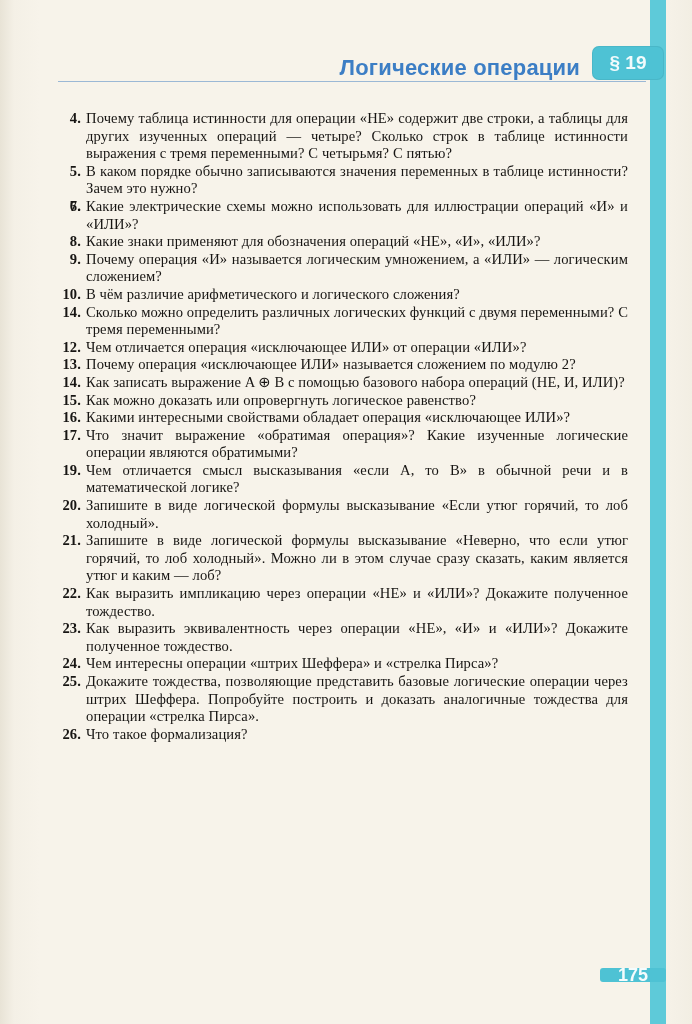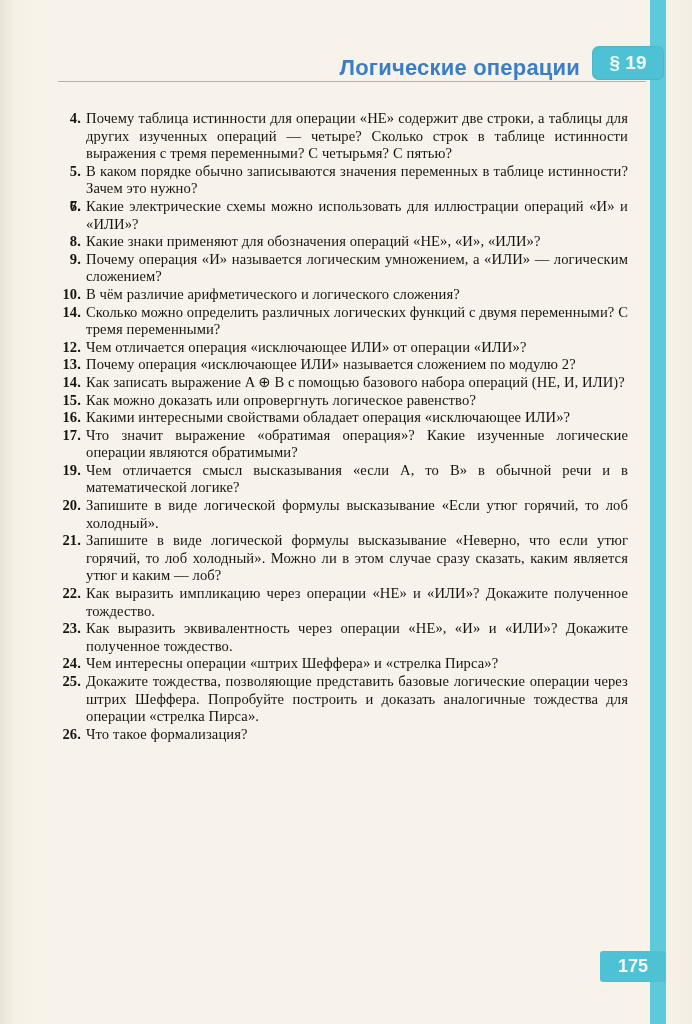--- a/index.html
+++ b/index.html
@@ -49,21 +49,21 @@
     font-family: "Liberation Sans", sans-serif;
     font-weight: bold;
     font-size: 19px;
     color: #f2fbfc;
     box-shadow: 0 0 0 1px rgba(60,150,165,0.25) inset;
   }
   
   .page-num {
     position: absolute;
     bottom: 42px; right: 26px;
-    width: 66px; height: 31px;
+    width: 66px; height: 14px;
     background: #4ec2d4;
     border-radius: 3px;
     display: flex; align-items: center; justify-content: center;
     font-family: "Liberation Sans", sans-serif;
     font-weight: bold;
     font-size: 18px;
     color: #f5fcfd;
   }
   
   .questions {

